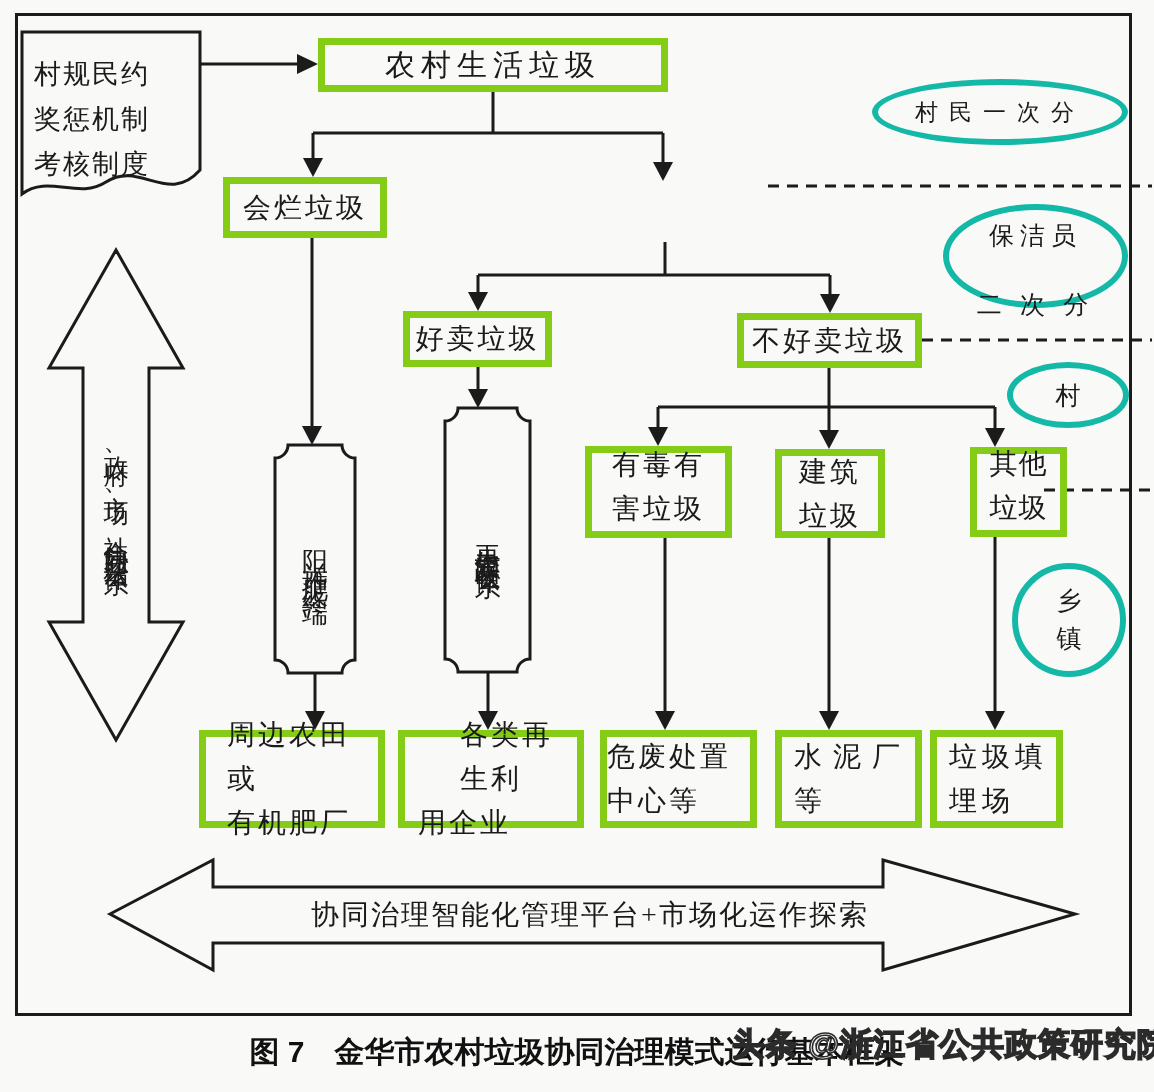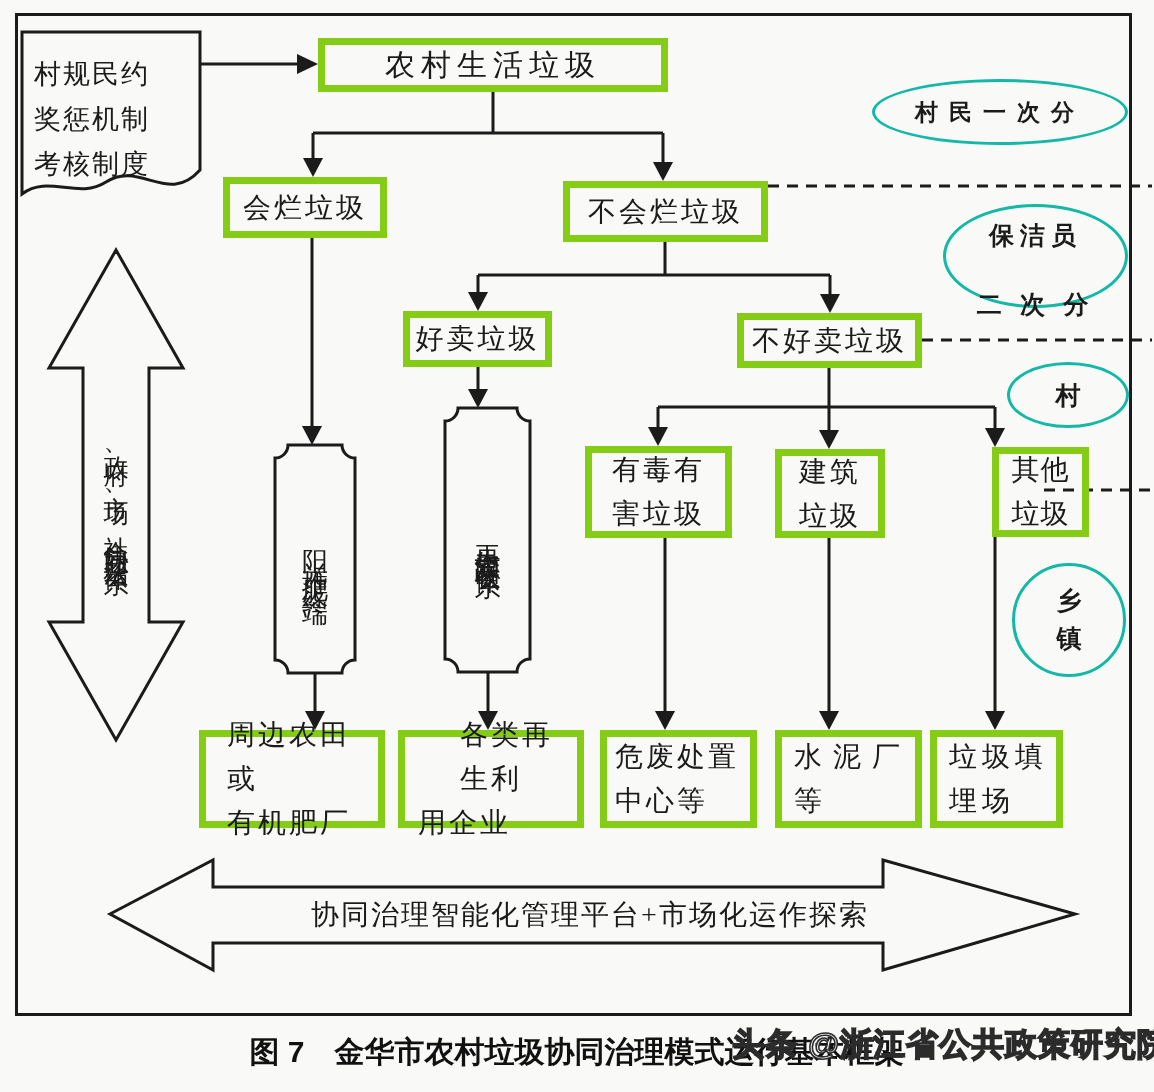--- a/index.html
+++ b/index.html
@@ -9,22 +9,22 @@
   }
   .outer-border{position:absolute;left:15px;top:13px;width:1111px;height:997px;border:3px solid #1b1b1b;}
   svg.layer{position:absolute;left:0;top:0;z-index:2;}
   .shape{stroke:#1b1b1b;stroke-width:3;fill:none;}
   .conn{stroke:#1b1b1b;stroke-width:3;fill:none;}
   .head{fill:#1b1b1b;stroke:none;}
   .dash{stroke:#1b1b1b;stroke-width:3;fill:none;stroke-dasharray:11 8;}
   .box{position:absolute;border:7px solid #84cc16;display:flex;align-items:center;justify-content:center;
        text-align:center;z-index:3;box-sizing:border-box;background:transparent;font-size:28px;letter-spacing:3px;}
   .box .ml{display:block;text-align:left;line-height:44px;}
-  .ellipse{position:absolute;border:3px solid #14b8a6;border-radius:50%;display:flex;flex-direction:column;
-       align-items:center;justify-content:center;z-index:3;box-sizing:border-box;text-align:center;font-weight:bold;}
+  .ellipse{position:absolute;border:6px solid #14b8a6;border-radius:50%;display:flex;flex-direction:column;
+       align-items:center;justify-content:center;z-index:3;box-sizing:border-box;text-align:center;}
   .vtext{position:absolute;z-index:4;writing-mode:vertical-rl;text-orientation:upright;
        display:flex;align-items:center;justify-content:center;font-size:26px;}
   .label{position:absolute;z-index:4;}
   .doc-text{font-size:27px;line-height:45px;letter-spacing:2px;}
   .arrow-text{display:flex;align-items:center;justify-content:center;font-size:28px;letter-spacing:2px;}
   .caption{position:absolute;left:0;top:1032px;width:1154px;text-align:center;z-index:4;
        font-family:"Liberation Sans","DejaVu Sans",sans-serif;font-weight:bold;font-size:30px;color:#111;}
   .watermark{position:absolute;left:732px;top:1023px;z-index:5;white-space:nowrap;
        font-family:"Liberation Sans","DejaVu Sans",sans-serif;font-weight:bold;font-size:32px;
        color:#f7f7f6;-webkit-text-stroke:1.6px #2b2b2b;letter-spacing:1px;}
@@ -121,68 +121,65 @@
   </div>
 
   <div class="box" style="left:318px;top:38px;width:350px;height:54px;font-size:30px;letter-spacing:6px;">
     <span>农村生活垃圾</span>
   </div>
 
   <div class="box" style="left:223px;top:177px;width:164px;height:61px;">
     <span>会烂垃圾</span>
   </div>
 
-  <div class="box" style="left:563px;top:181px;width:205px;height:61px;">
-    <span>不会烂垃圾</span>
-  </div>
 
   <div class="box" style="left:403px;top:311px;width:149px;height:56px;">
     <span>好卖垃圾</span>
   </div>
 
   <div class="box" style="left:737px;top:313px;width:185px;height:55px;">
     <span>不好卖垃圾</span>
   </div>
 
-  <div class="box" style="left:585px;top:446px;width:147px;height:92px;">
+  <div class="box" style="left:585px;top:446px;width:147px;height:92px;align-items:flex-end;">
     <span class="ml">
       <span style="display:block;">有毒有</span>
       <span style="display:block;">害垃圾</span>
     </span>
   </div>
 
   <div class="box" style="left:775px;top:449px;width:110px;height:89px;">
     <span class="ml">
       <span style="display:block;">建筑</span>
       <span style="display:block;">垃圾</span>
     </span>
   </div>
 
-  <div class="box" style="left:992px;top:447px;width:97px;height:90px;letter-spacing:1px;">
+  <div class="box" style="left:970px;top:447px;width:97px;height:90px;letter-spacing:1px;align-items:flex-end;">
     <span class="ml">
       <span style="display:block;">其他</span>
       <span style="display:block;">垃圾</span>
     </span>
   </div>
 
   <div class="box" style="left:199px;top:730px;width:186px;height:98px;justify-content:flex-start;padding-left:21px;">
     <span class="ml">
       <span style="display:block;">周边农田或</span>
       <span style="display:block;">有机肥厂</span>
     </span>
   </div>
 
   <div class="box" style="left:398px;top:730px;width:186px;height:98px;justify-content:flex-start;padding-left:13px;">
     <span class="ml">
       <span style="display:block;margin-left:42px;">各类再生利</span>
       <span style="display:block;">用企业</span>
     </span>
   </div>
 
-  <div class="box" style="left:600px;top:730px;width:157px;height:98px;justify-content:flex-start;padding-left:8px;">
+  <div class="box" style="left:600px;top:730px;width:157px;height:98px;justify-content:flex-start;padding-left:0;">
     <span class="ml">
       <span style="display:block;">危废处置</span>
       <span style="display:block;">中心等</span>
     </span>
   </div>
 
   <div class="box sp-wide" style="left:775px;top:730px;width:147px;height:98px;justify-content:flex-start;padding-left:12px;">
     <span class="ml">
       <span style="display:block;">水泥厂</span>
       <span style="display:block;">等</span>

